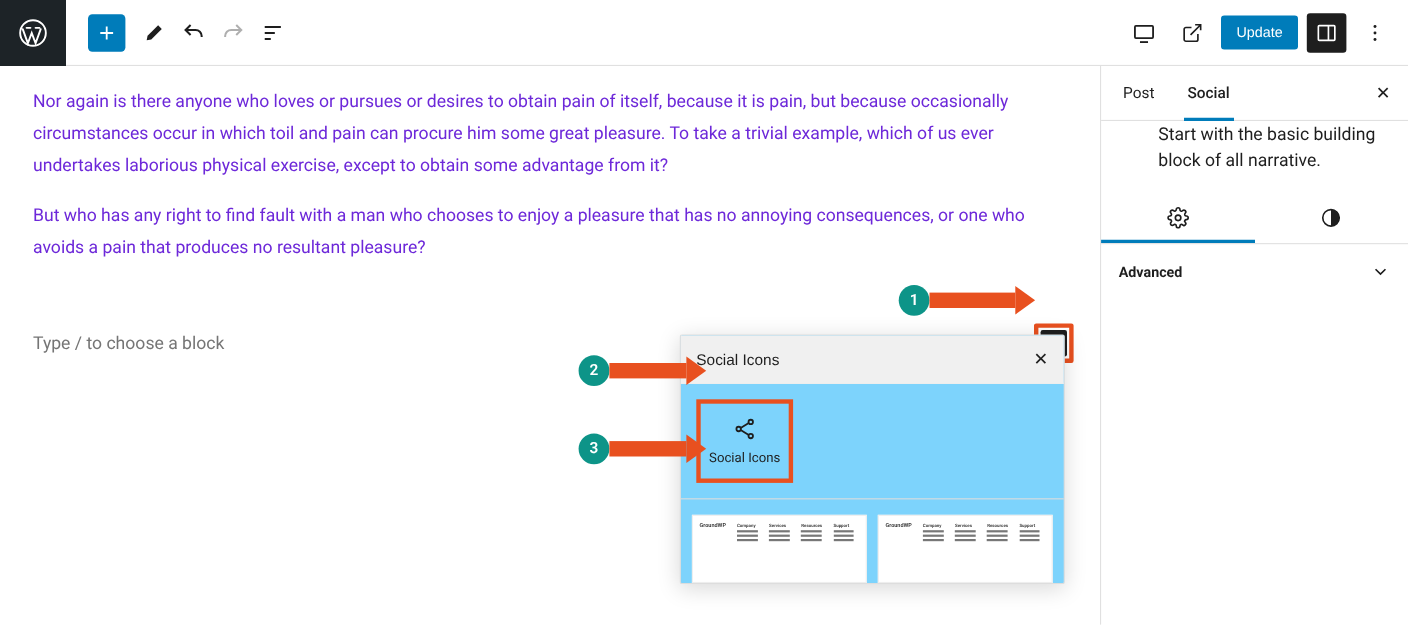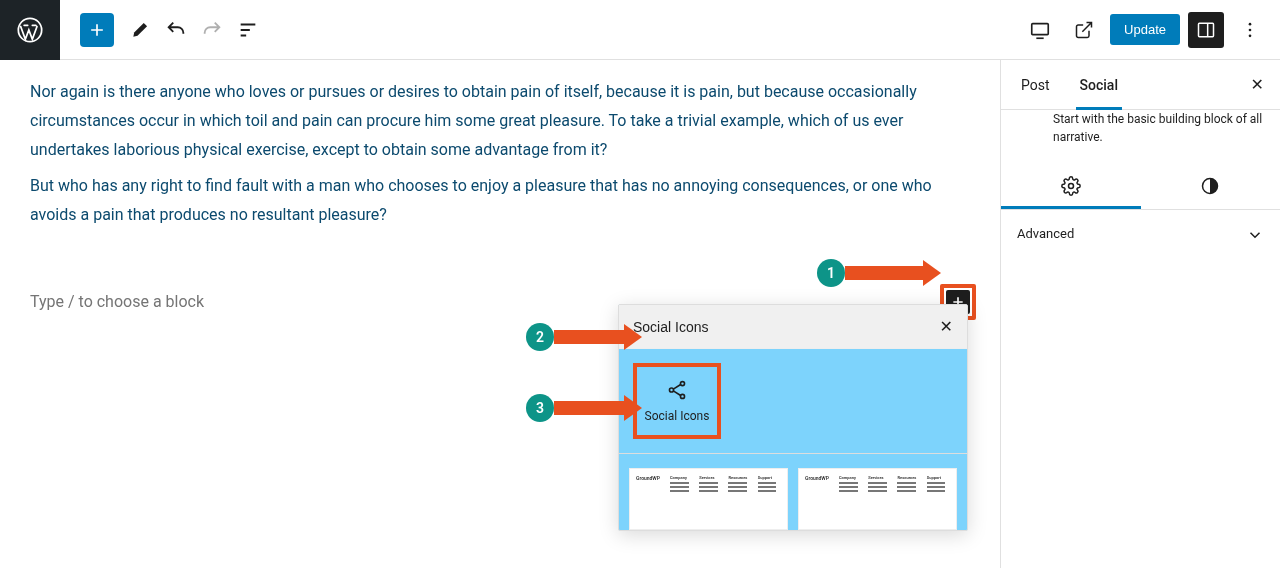--- a/index.html
+++ b/index.html
@@ -13,22 +13,22 @@
   .icon-btn { width: 36px; height: 36px; display: flex; align-items: center; justify-content: center; border-radius: 2px; cursor: pointer; }
   .icon-btn.blue { background: #007cba; color: #fff; margin-right:8px; border-radius:4px; width:34px; height:34px; }
   .toolbar-right { margin-left: auto; display: flex; align-items: center; gap: 8px; padding-right: 12px; }
   .update-btn { background: #007cba; color: #fff; border: none; border-radius: 3px; padding: 8px 14px; font-size: 13px; cursor: pointer; }
   .panel-toggle { width: 36px; height: 36px; display:flex; align-items:center; justify-content:center; background:#1e1e1e; color:#fff; border-radius:3px; cursor:pointer;}
   .ellipsis-btn { width:36px; height:36px; display:flex; align-items:center; justify-content:center; cursor:pointer; }
 
   
   .main-wrap { display: flex; height: calc(100% - 60px); }
   .editor { flex: 1; padding: 18px 30px 0 30px; overflow: hidden; position: relative; }
-  .editor p { font-size: 16px; line-height: 1.8; color: #0c4a6e; max-width: 930px; }
-  .editor p + p { margin-top: 8px; }
+  .editor p { font-size: 16px; line-height: 1.8; color: #6d28d9; max-width: 930px; }
+  .editor p + p { margin-top: 18px; }
   .placeholder-row { display:flex; align-items:center; justify-content:space-between; margin-top:60px; max-width:940px; }
   .placeholder { color: #757575; font-size: 16px; }
 
   
   .add-block-wrap { position: relative; }
   .add-block-highlight { position:absolute; inset:-6px; border:4px solid #e8501f; border-radius:2px; pointer-events:none; }
   .add-block-btn { width:24px; height:24px; background:#1e1e1e; color:#fff; display:flex; align-items:center; justify-content:center; border-radius:2px; cursor:pointer; font-size:16px; }
 
   
   .inserter { position:absolute; left:618px; top:244px; width:350px; background:#7dd3fc; border:1px solid #ddd; border-radius:2px; box-shadow:0 4px 20px rgba(0,0,0,.15); }
@@ -47,25 +47,25 @@
 
   
   .sidebar { width: 280px; border-left: 1px solid #e0e0e0; display:flex; flex-direction:column; }
   .sb-tabs { display:flex; align-items:center; border-bottom:1px solid #e0e0e0; height:50px; padding:0 16px; }
   .sb-tab { padding:0 4px; height:50px; display:flex; align-items:center; font-size:14px; color:#1e1e1e; cursor:pointer; }
   .sb-tab + .sb-tab { margin-left:22px; }
   .sb-tab.active { box-shadow: inset 0 -3px 0 #007cba; font-weight:500; }
   .sb-close { margin-left:auto; cursor:pointer; font-size:16px; }
   .sb-block-header { padding:18px 16px 6px 16px; display:flex; gap:14px; align-items:flex-start; }
   .sb-block-title { font-size:14px; color:#1e1e1e; font-weight:500; }
-  .sb-block-desc { font-size:12px; color:#1e1e1e; line-height:1.5; padding:0 16px 16px 52px; }
+  .sb-block-desc { font-size:16px; color:#1e1e1e; line-height:1.5; padding:0 16px 16px 52px; }
   .sb-sub-tabs { display:flex; border-bottom:1px solid #e0e0e0; height:48px; }
   .sb-sub-tab { flex:1; display:flex; align-items:center; justify-content:center; cursor:pointer; }
   .sb-sub-tab.active { box-shadow: inset 0 -3px 0 #007cba; }
-  .sb-section { padding:16px; display:flex; align-items:flex-start; justify-content:space-between; cursor:pointer; font-size:13px; }
+  .sb-section { padding:16px; display:flex; align-items:flex-end; justify-content:space-between; cursor:pointer; font-size:13px;font-weight:bold; }
 
   
   .callout { position:absolute; display:flex; align-items:center; z-index:50; }
   .callout-badge { width:28px; height:28px; border-radius:50%; background:#0d9488; color:#fff; font-size:14px; font-weight:600; display:flex; align-items:center; justify-content:center; flex-shrink:0; }
   .callout-arrow-body { height:14px; background:#e8501f; }
   .callout-arrow-head { width:0; height:0; border-top:13px solid transparent; border-bottom:13px solid transparent; border-left:18px solid #e8501f; }
 
   svg { display:block; }
 </style>
 </head>

